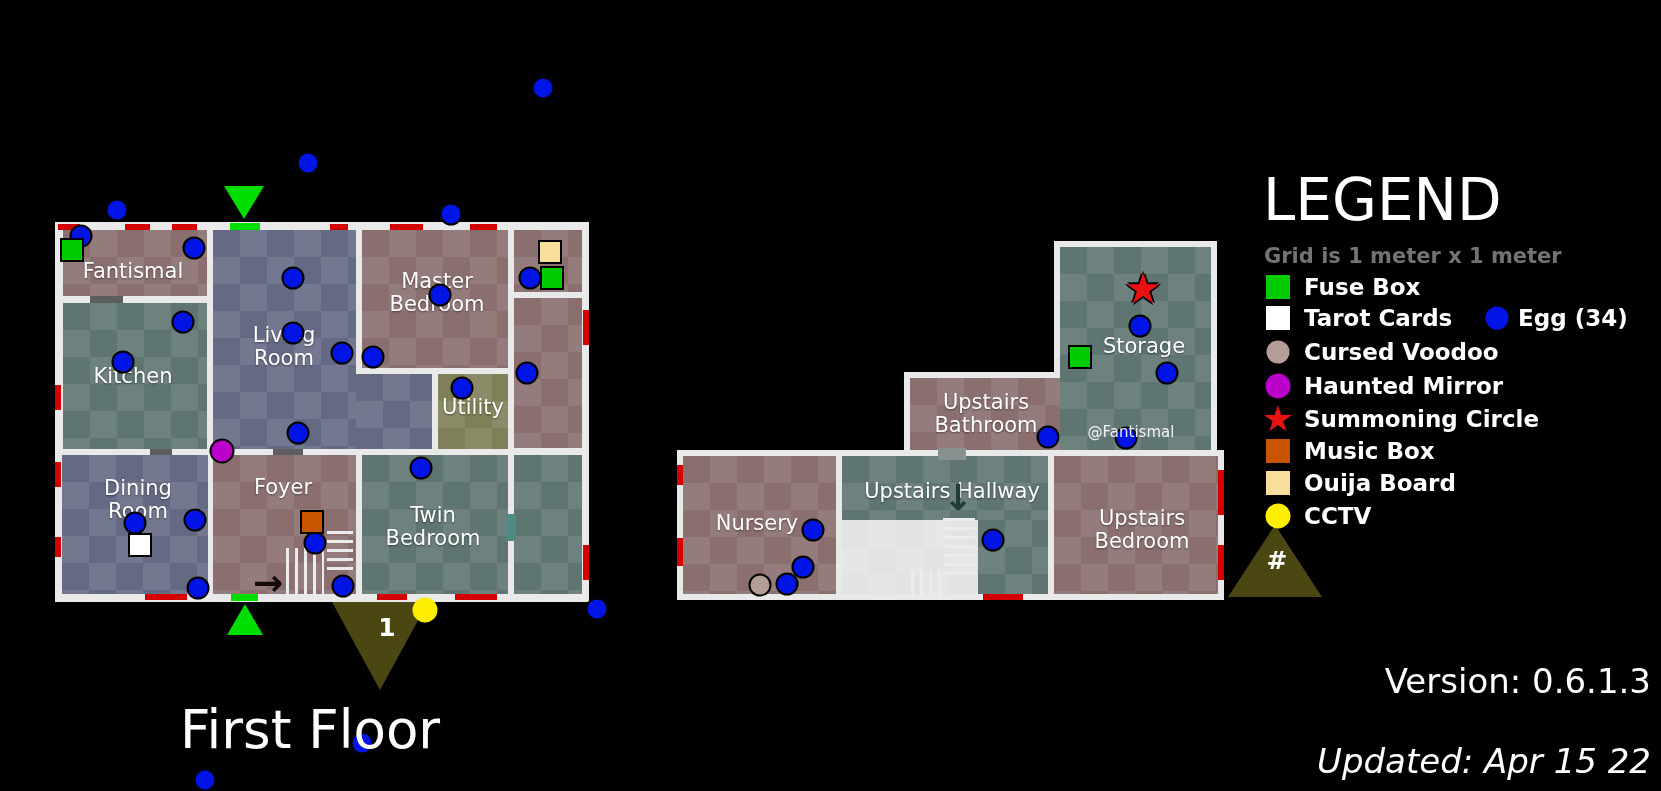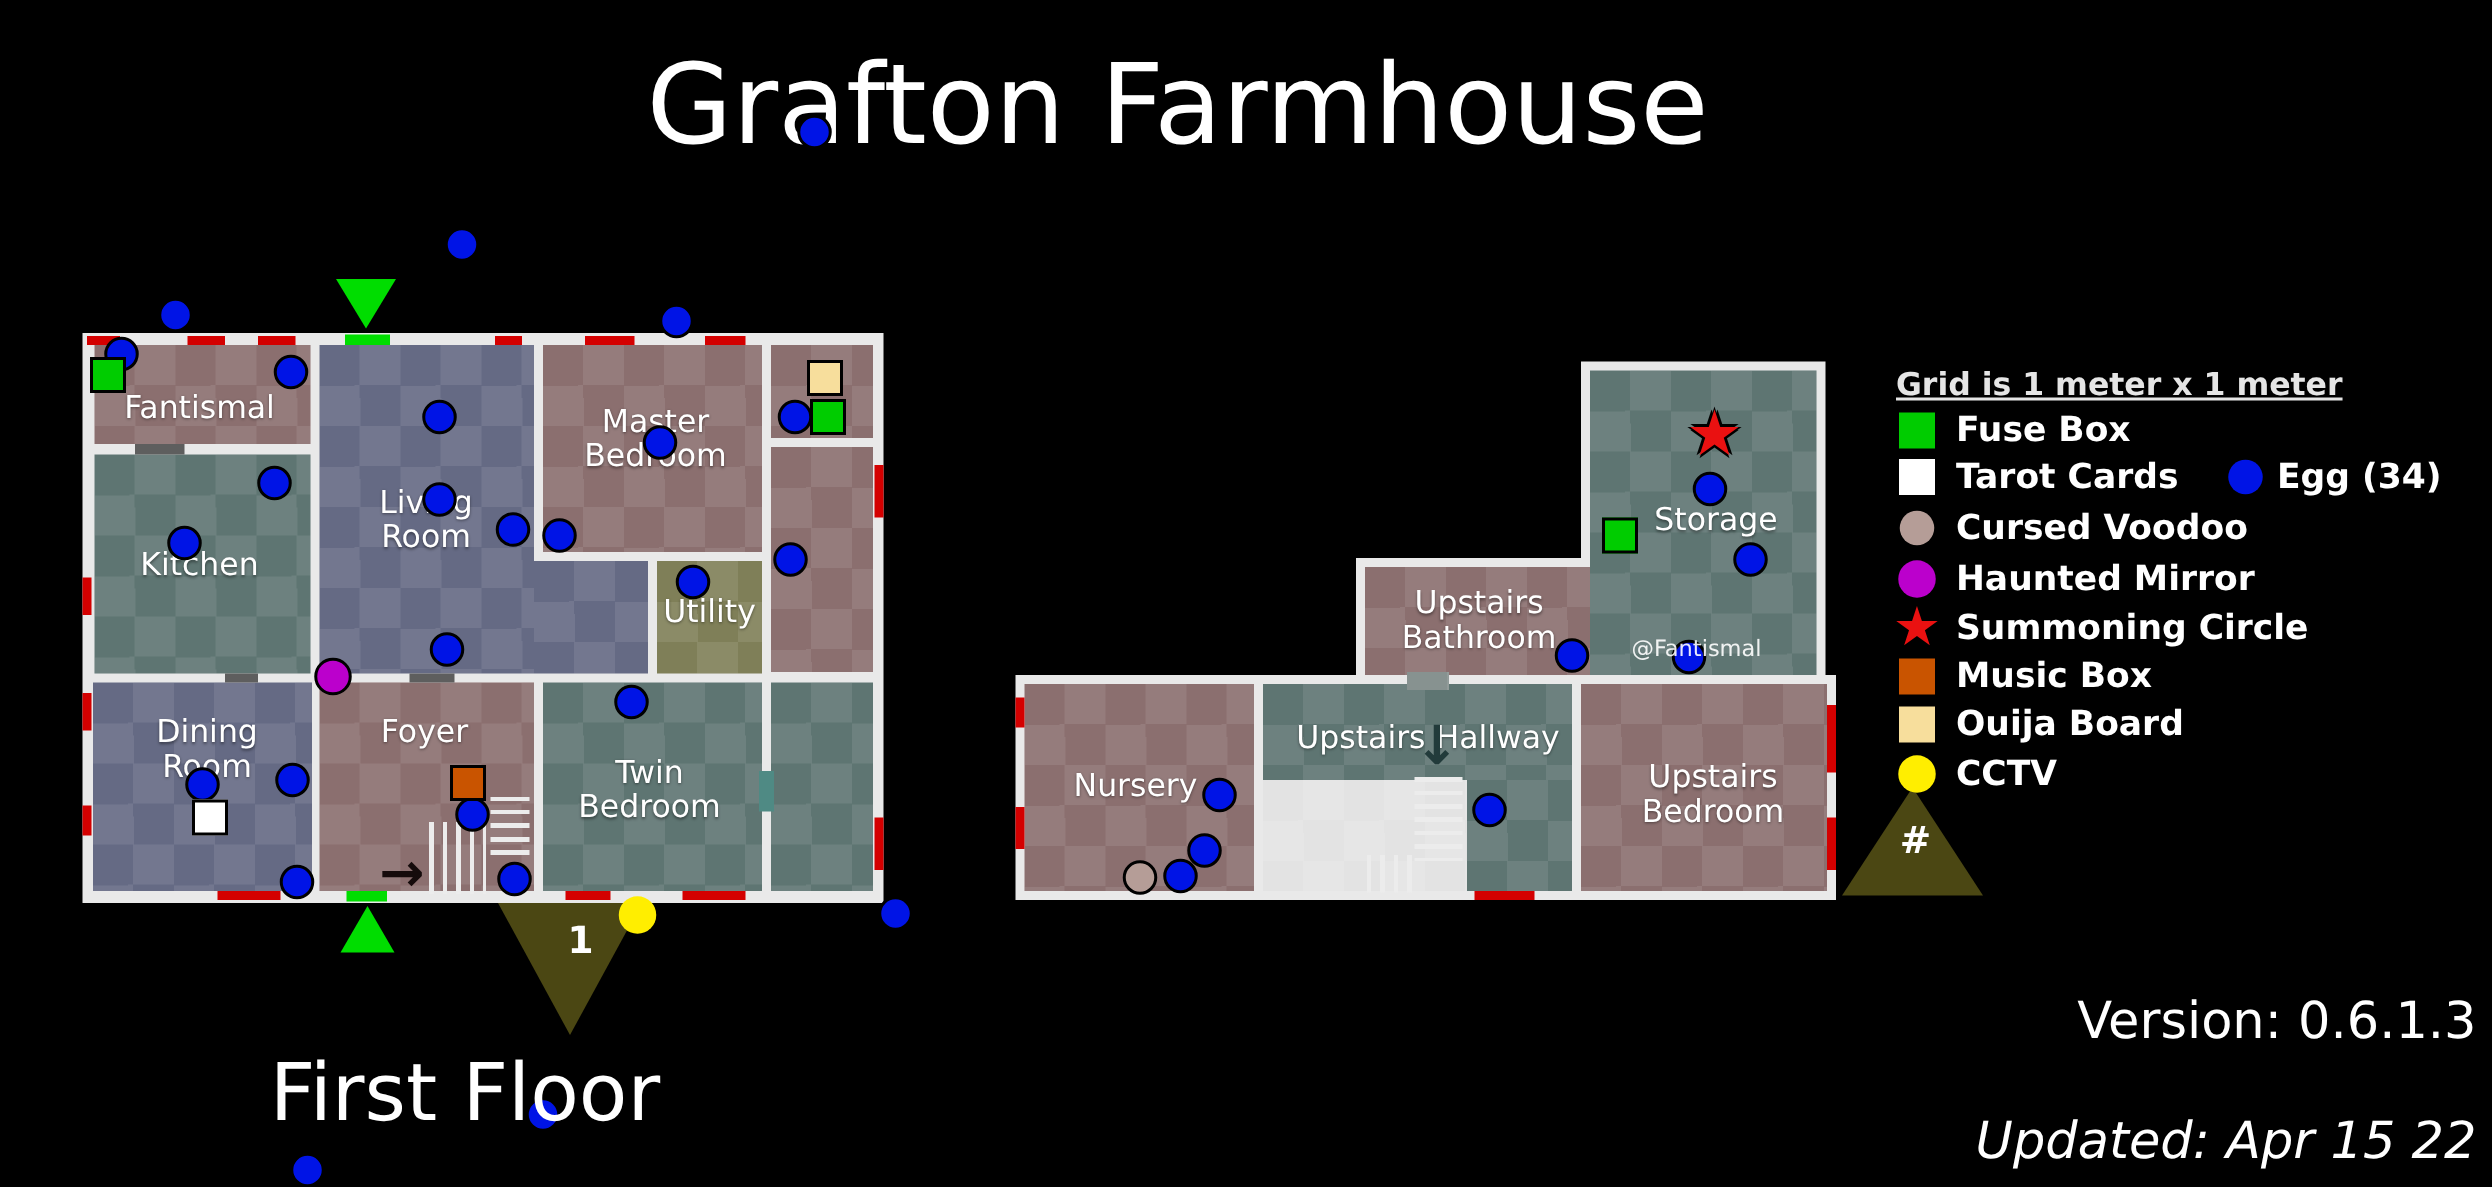--- a/index.html
+++ b/index.html
@@ -41,33 +41,33 @@
   .arrow{position:absolute;transform:translate(-50%,-50%);color:#150b0b;font-size:36px;
          font-weight:bold;line-height:1;}
   .arrow-teal{color:#223B3B;}
   #title{position:absolute;left:785px;top:70px;transform:translate(-50%,-50%);color:#fff;
          font-size:74px;white-space:nowrap;}
   .big-label{position:absolute;transform:translate(-50%,-50%);color:#fff;font-size:53px;
              white-space:nowrap;text-align:right;}
   #legend-title{position:absolute;left:1263px;top:200px;transform:translateY(-50%);
                 font-size:58px;color:#fff;white-space:nowrap;}
   #legend-note{position:absolute;left:1264px;top:256px;transform:translateY(-50%);
-               font-size:21px;font-weight:bold;color:#e5e5e5;white-space:nowrap;text-decoration:underline;}
+               font-size:21px;font-weight:bold;color:#737373;white-space:nowrap;}
   .leg-text{position:absolute;color:#fff;font-weight:bold;font-size:23px;
             transform:translateY(-50%);white-space:nowrap;}
   .ver{position:absolute;right:10px;transform:translateY(-50%);color:#fff;font-size:34px;
        white-space:nowrap;}
   #watermark{position:absolute;transform:translate(-50%,-50%);color:rgba(255,255,255,0.9);
              font-size:15px;white-space:nowrap;}
 </style>
 </head>
 <body>
 
 <div id="stage">
-  <div id="title">Grafton Farmhouse</div>
+  <div id="legend-title">LEGEND</div>
   <div id="legend-note">Grid is 1 meter x 1 meter</div>
   <div class="ver" id="version-line" style="top: 681px; text-align: center;">Version: 0.6.1.3</div>
   <div class="ver" id="updated-line" style="top: 761px; font-style: italic;">Updated: Apr 15 22</div>
 
 <div class="floor-block" style="left: 55px; top: 222px; width: 534px; height: 380px;"></div>
     <div class="floor-block" style="left: 677px; top: 450px; width: 547px; height: 150px;"></div>
     <div class="floor-block" style="left: 904px; top: 372px; width: 162px; height: 84px;"></div>
     <div class="floor-block" style="left: 1054px; top: 241px; width: 163px; height: 215px;"></div>
     <div class="room c-mauve" style="left: 63px; top: 230px; width: 144px; height: 66px;"></div>
     <div class="room-label" style="left: 133px; top: 272px;">Fantismal</div>

